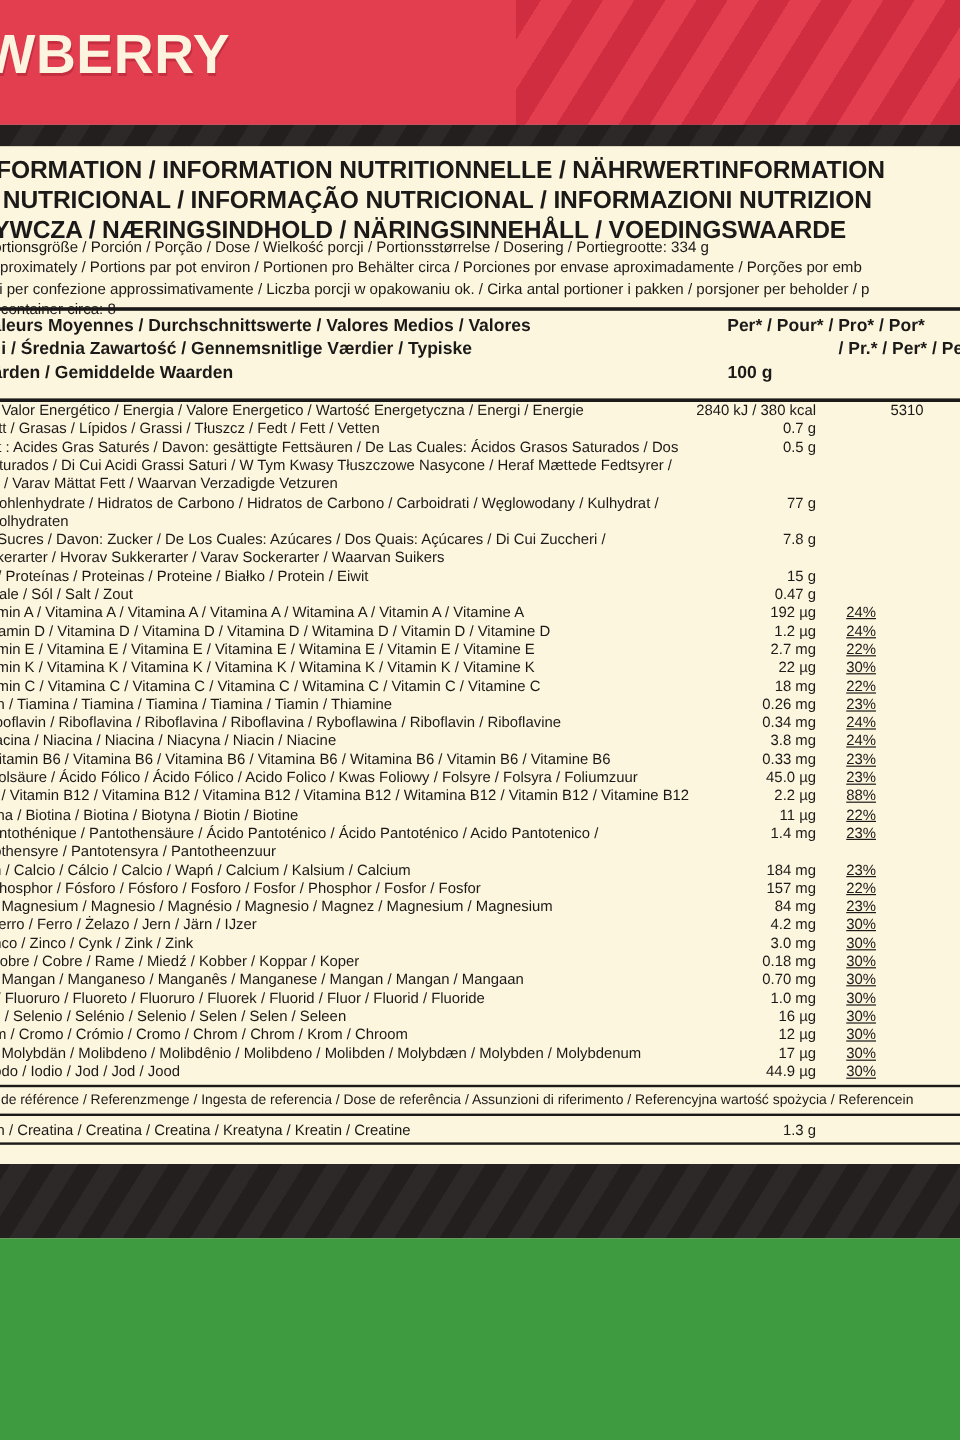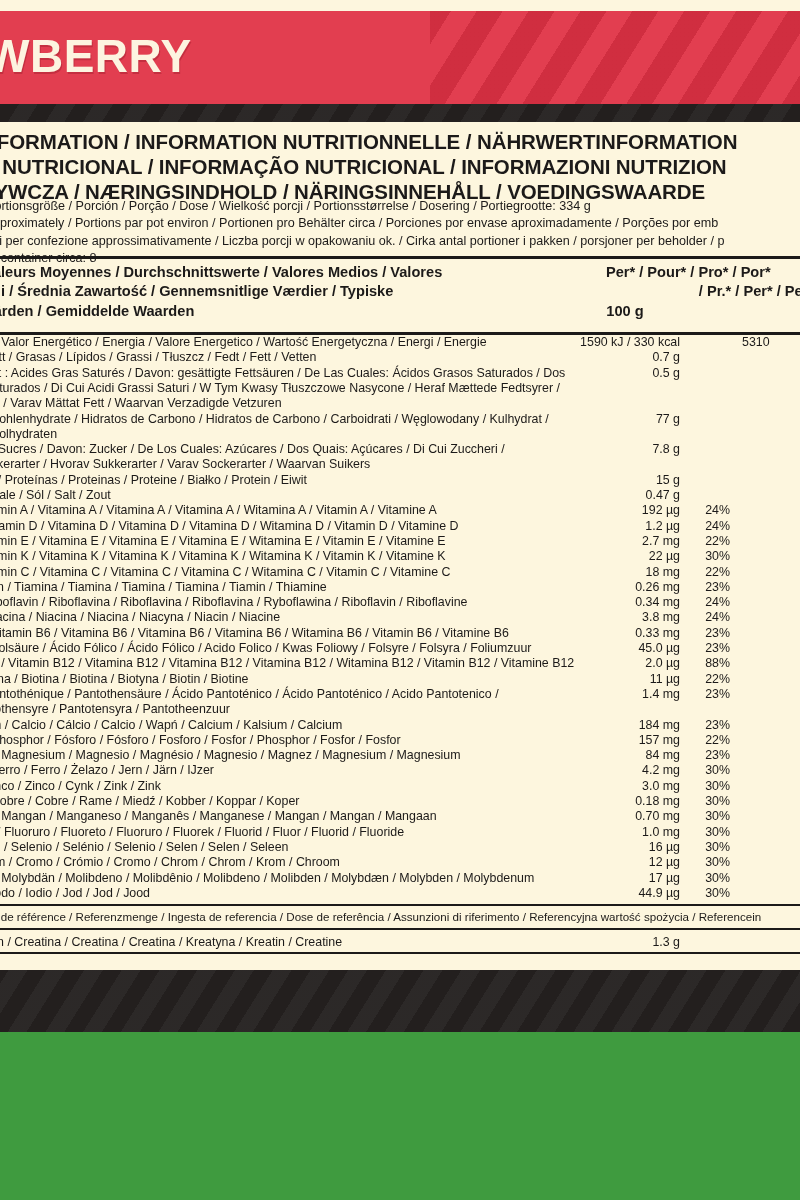--- a/index.html
+++ b/index.html
@@ -19,21 +19,21 @@
     position: relative;
     width: 800px;
     height: 1200px;
     overflow: hidden;
     background: #fdf6de;
   }
 
   
   .red-band {
     position: absolute;
-    left: 0; top: 11px;
+    left: 0; top: 0;
     width: 800px;
     height: 104px;
     background: #e23e50;
     overflow: hidden;
     text-align: right;
   }
   .red-band-stripes {
     position: absolute;
     left: 430px; top: -30px;
     width: 420px; height: 180px;
@@ -208,20 +208,21 @@
   .nrow .v2 {
     position: absolute;
     left: 686px;
     top: 0;
     width: 44px;
     text-align: right;
     font-size: 12.4px;
     color: #1c1a19;
     line-height: 15.3px;
     white-space: nowrap;
+    text-decoration: underline;
   }
   .nrow .v3 {
     position: absolute;
     left: 742px;
     top: 0;
     width: 90px;
     text-align: left;
     font-size: 12.4px;
     color: #1c1a19;
     line-height: 15.3px;
@@ -325,21 +326,21 @@
         </div>
       </div>
 
       <div class="rule rule-thick" style="top:76px;"></div>
 
       <div class="rows" id="rows-container">
           <div class="nrow" style="position: absolute; top: 0px; left: 0px; width: 800px;">
             <div class="nm">
               <span>e / Valor Energético / Energia / Valore Energetico / Wartość Energetyczna / Energi / Energie</span>
             </div>
-            <div class="v1">1590 kJ / 330 kcal</div>
+            <div class="v1">2840 kJ / 380 kcal</div>
             <div class="v3">5310</div>
           </div>
           <div class="nrow" style="position: absolute; top: 15.3px; left: 0px; width: 800px;">
             <div class="nm">
               <span>Fett / Grasas / Lípidos / Grassi / Tłuszcz / Fedt / Fett / Vetten</span>
             </div>
             <div class="v1">0.7 g</div>
           </div>
           <div class="nrow" style="position: absolute; top: 30.6px; left: 0px; width: 800px;">
             <div class="nm">
@@ -442,21 +443,21 @@
             <div class="nm">
               <span>/ Folsäure / Ácido Fólico / Ácido Fólico / Acido Folico / Kwas Foliowy / Folsyre / Folsyra / Foliumzuur</span>
             </div>
             <div class="v1">45.0 µg</div>
             <div class="v2">23%</div>
           </div>
           <div class="nrow" style="position: absolute; top: 321.3px; left: 0px; width: 800px;">
             <div class="nm">
               <span>12 / Vitamin B12 / Vitamina B12 / Vitamina B12 / Vitamina B12 / Witamina B12 / Vitamin B12 / Vitamine B12</span>
             </div>
-            <div class="v1">2.0 µg</div>
+            <div class="v1">2.2 µg</div>
             <div class="v2">88%</div>
           </div>
           <div class="nrow" style="position: absolute; top: 336.6px; left: 0px; width: 800px;">
             <div class="nm">
               <span>otina / Biotina / Biotina / Biotyna / Biotin / Biotine</span>
             </div>
             <div class="v1">11 µg</div>
             <div class="v2">22%</div>
           </div>
           <div class="nrow" style="position: absolute; top: 351.9px; left: 0px; width: 800px;">

